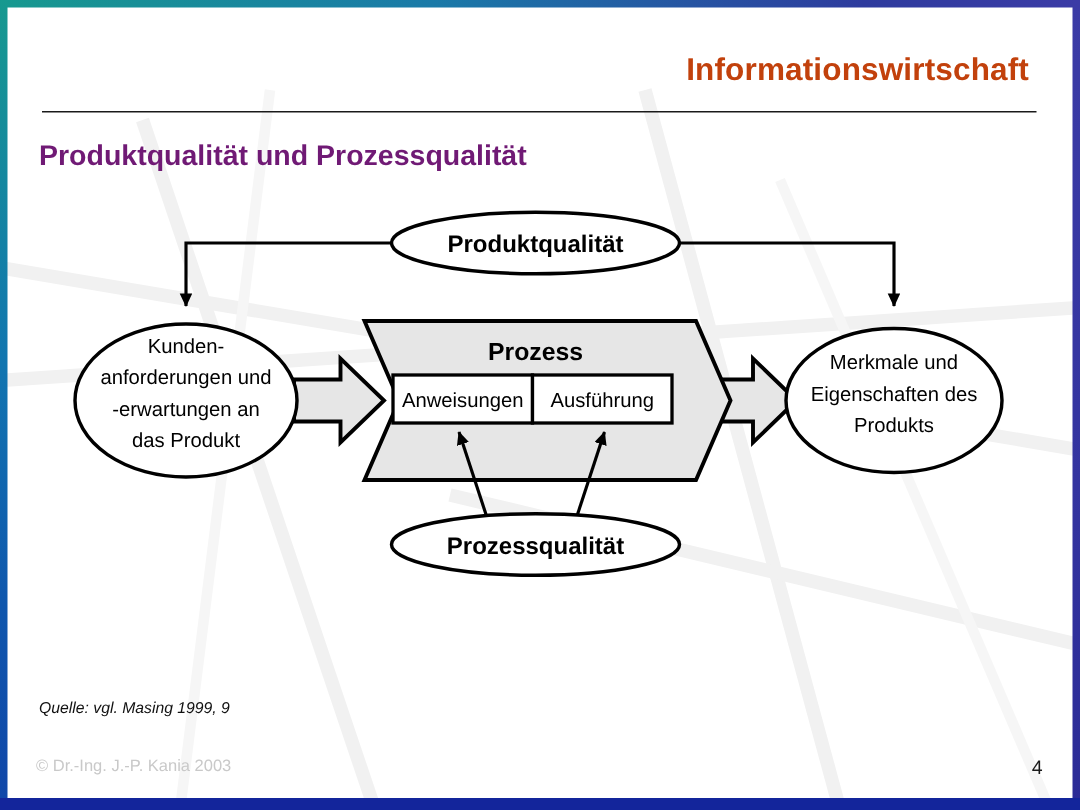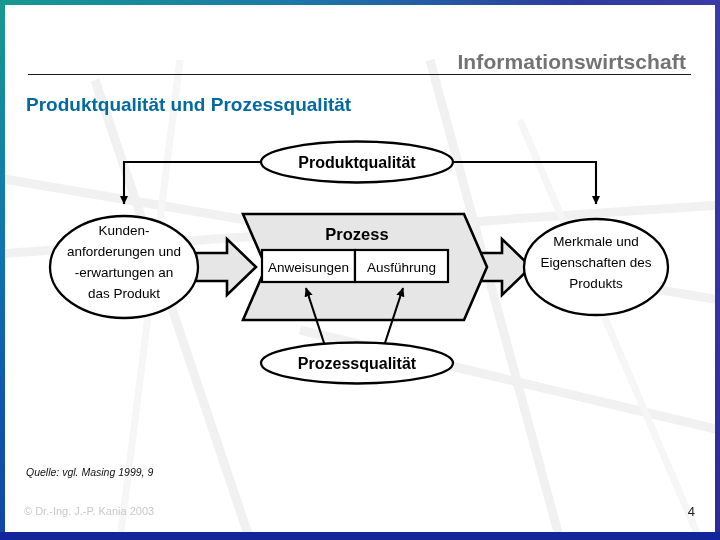--- a/index.html
+++ b/index.html
@@ -54,42 +54,42 @@
     position: absolute;
     left: 0; top: 0;
     width: 720px; height: 540px;
     pointer-events: none;
   }
 
   
   .header-title {
     position: absolute;
     right: 34px;
-    top: 50px;
+    top: 35px;
     font-size: 21px;
     font-weight: bold;
-    color: #737373;
+    color: #c2410c;
     letter-spacing: 0.1px;
     white-space: nowrap;
   }
   .header-rule {
     position: absolute;
     left: 28px;
     top: 74px;
     width: 663px;
     height: 0;
     border-top: 1.6px solid #1a1a1a;
   }
   .subtitle {
     position: absolute;
     left: 26px;
     top: 94px;
     font-size: 19px;
     font-weight: bold;
-    color: #0369a1;
+    color: #701a75;
     white-space: nowrap;
   }
 
   
   .diagram {
     position: absolute;
     left: 0;
     top: 128px;
     width: 720px;
     height: 272px;

